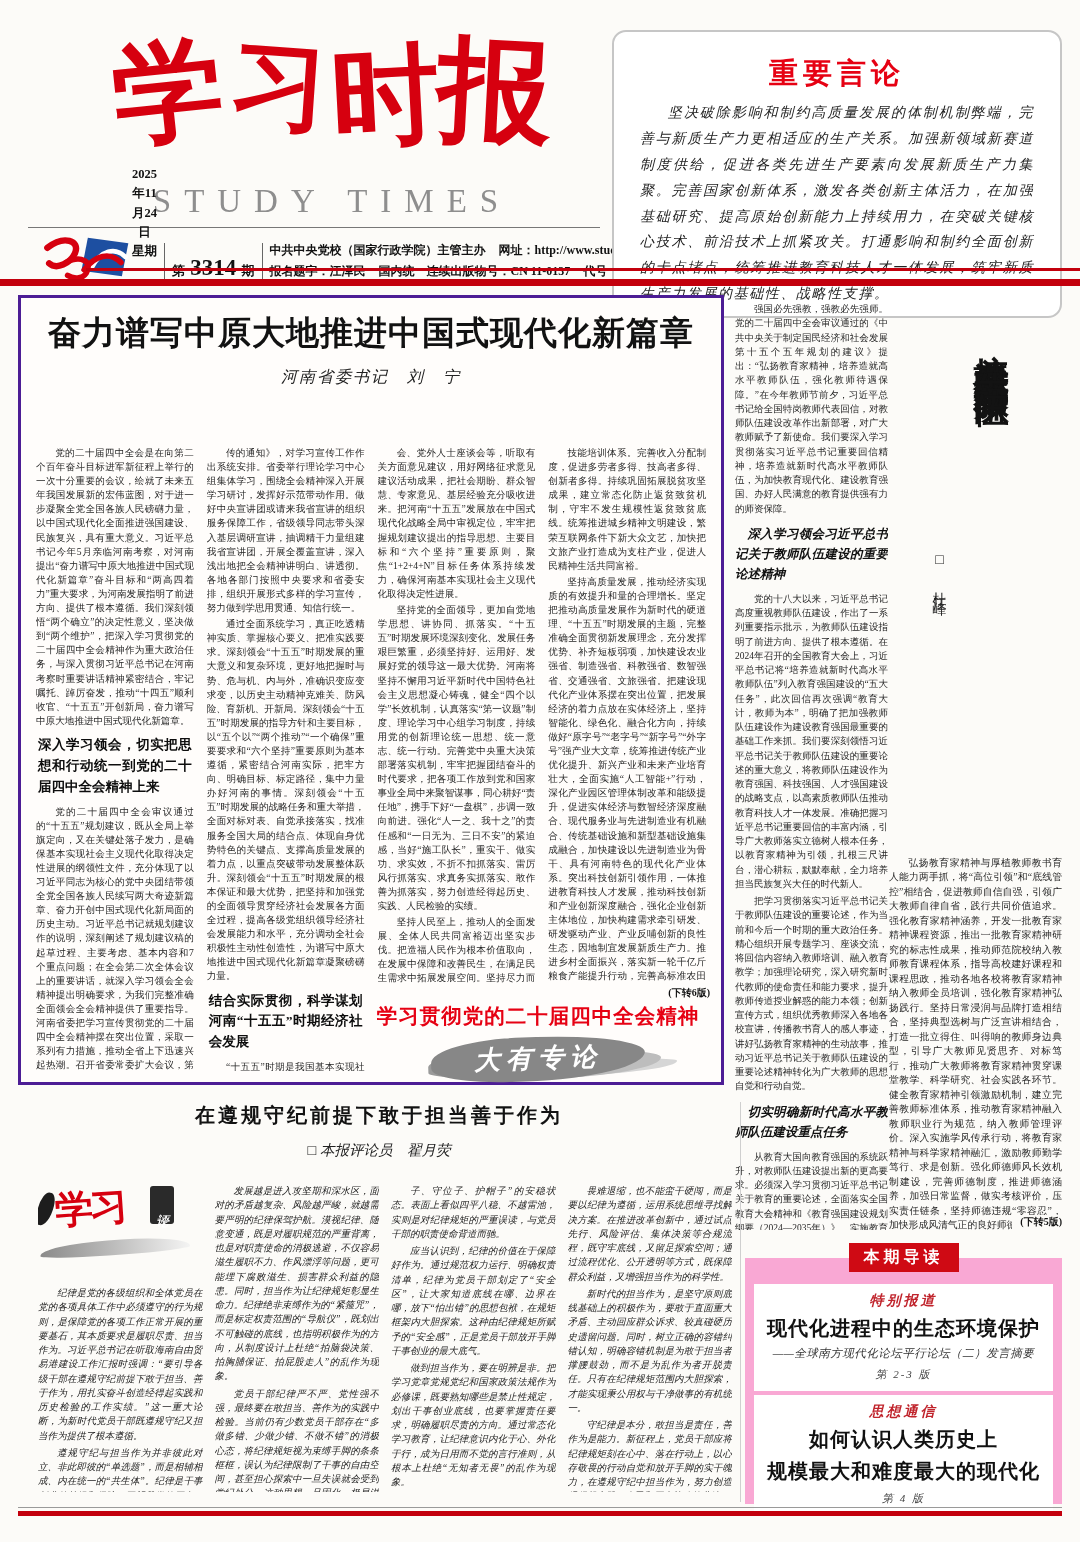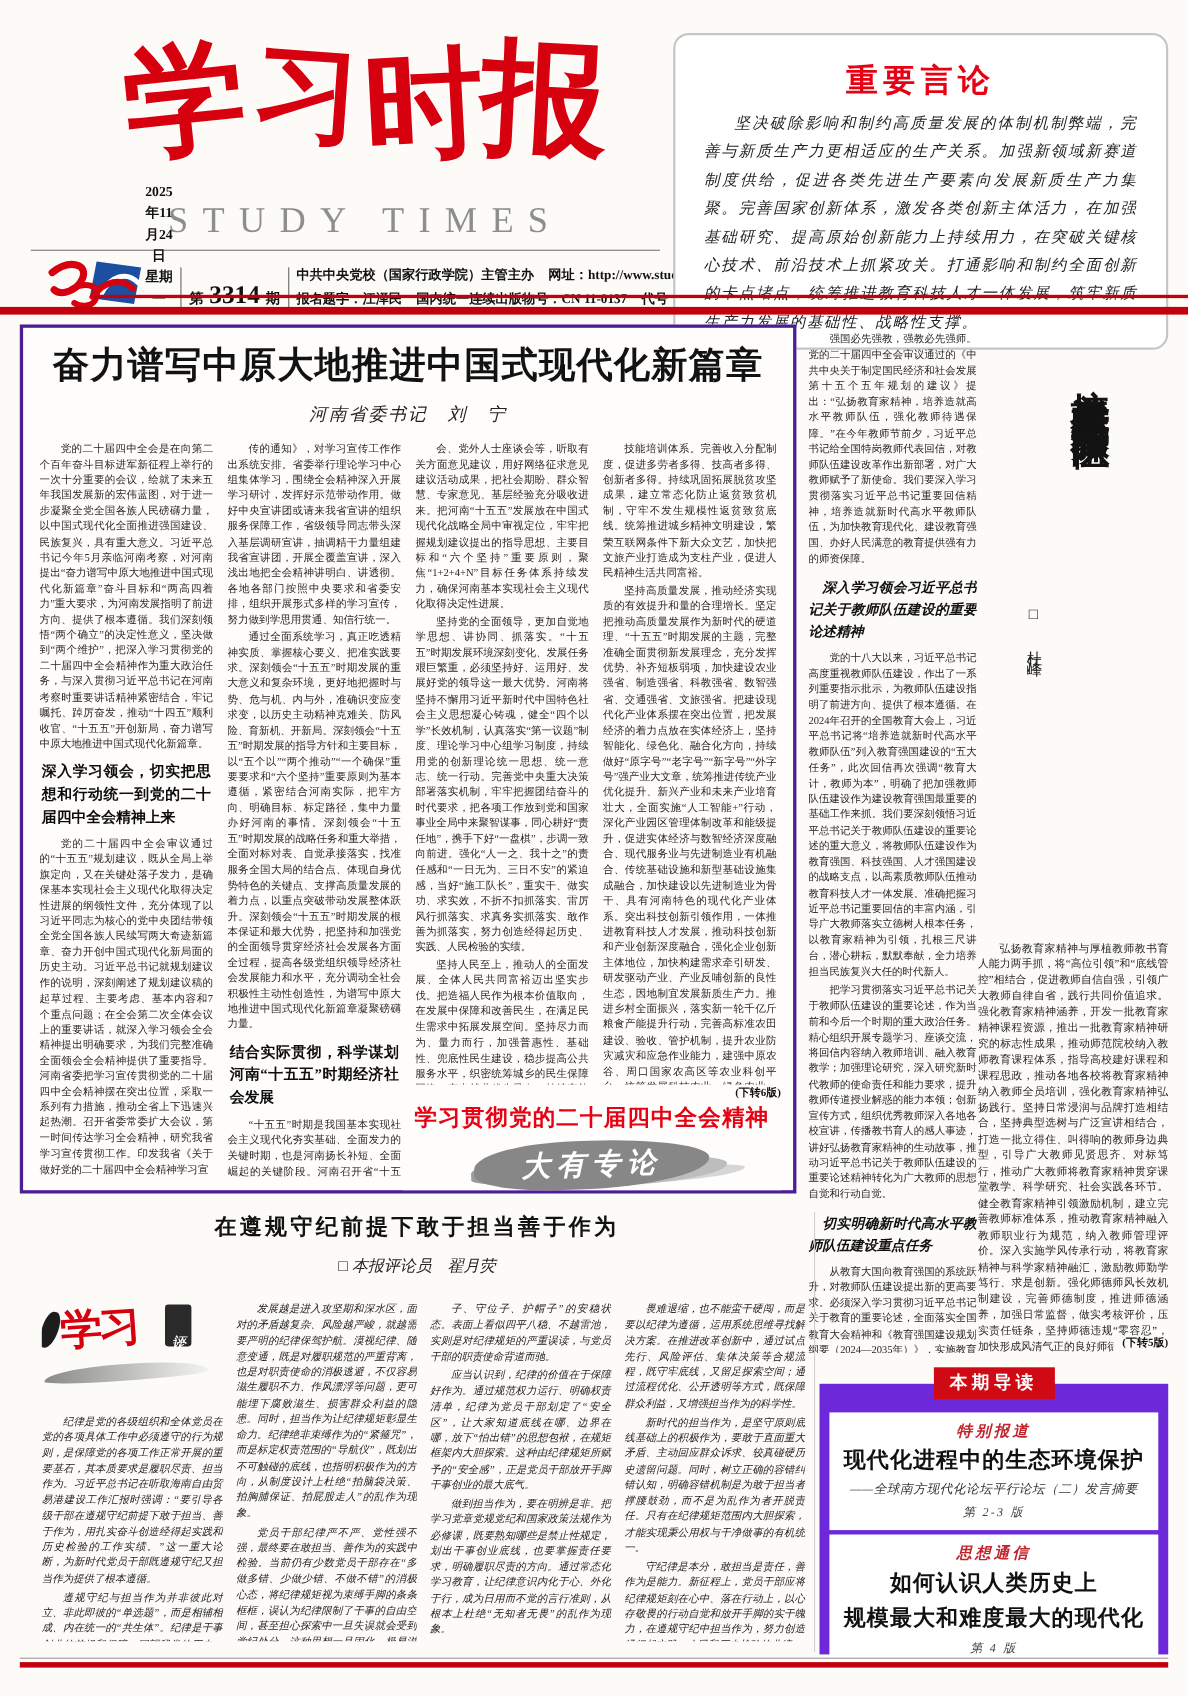--- a/index.html
+++ b/index.html
@@ -32,21 +32,21 @@
                 letter-spacing:1.6px;color:#222;text-align:justify;margin:0;}
   .rule-red-thin{position:absolute;left:86px;top:268px;width:994px;height:3px;background:#c3000d;}
   .rule-red-thick{position:absolute;left:0;top:279px;width:1080px;height:7px;background:#c3000d;}
   
   .main-box{position:absolute;left:18px;top:295px;width:706px;height:790px;border:3px solid #4c1d95;
             background:#fffdfb;box-sizing:border-box;}
   .main-headline{margin:16px 8px 0;text-align:center;font-size:33px;font-weight:900;
                  letter-spacing:1px;color:#121212;line-height:1.2;}
   .main-byline{text-align:center;font-size:16px;font-style:italic;margin-top:13px;color:#222;letter-spacing:2px;}
   .cols{position:absolute;left:15px;right:15px;top:104px;bottom:11px;display:flex;gap:13px;}
-  .col{flex:1;overflow:hidden;font-size:9.6px;line-height:1.47;text-align:justify;color:#262626;}
+  .col{flex:1;overflow:hidden;font-size:9.6px;line-height:1.47;text-align:justify;color:#262626;margin-top:44px;}
   .col p{text-indent:2em;margin:0 0 2px;}
   .col h3{font-size:13.5px;font-weight:900;line-height:1.55;margin:7px 2px;color:#0d0d0d;}
   .slogan-wrap{position:absolute;left:345px;top:688px;width:344px;height:96px;background:#fffdfb;z-index:2;}
   .turn-note{display:block;text-align:right;font-size:10px;font-weight:bold;color:#111;margin-bottom:2px;}
   .slogan{color:#e60113;font-weight:900;font-size:20.5px;letter-spacing:1px;text-align:center;
           font-family:"Liberation Sans","DejaVu Sans",sans-serif;white-space:nowrap;}
   .stamp{margin:7px auto 0;width:214px;height:44px;position:relative;transform:rotate(-2deg);}
   .stamp-body{position:absolute;inset:0;background:#878787;border-radius:46% 54% 60% 40%/55% 45% 62% 38%;
               box-shadow:24px 6px 0 -8px #bdbdbd,46px 10px 0 -14px #d6d6d6,-12px 4px 0 -9px #9a9a9a;}
   .stamp span{position:relative;display:block;text-align:center;line-height:44px;color:#fff;
@@ -81,21 +81,21 @@
   .xp-text{position:absolute;left:17px;top:-4px;font-size:38px;font-weight:900;color:#d6000f;
            letter-spacing:-3px;transform:rotate(-4deg);}
   .xp-stamp{position:absolute;left:112px;top:2px;width:24px;height:38px;background:#2a2a2a;color:#fff;
             border-radius:3px;writing-mode:vertical-rl;font-size:13px;font-style:italic;
             text-align:center;line-height:24px;letter-spacing:2px;}
   .xp-brush{position:absolute;left:2px;top:56px;width:150px;height:15px;opacity:.8;
             background:linear-gradient(90deg,#6e6e6e,#a7a7a7 45%,#dedede 85%,#f2f2f2);
             border-radius:50%/80% 80% 30% 30%;transform:rotate(-4deg);}
   
   .vsep{position:absolute;left:740px;top:1102px;width:1px;height:400px;background:#cfcfcf;}
-  .guide{position:absolute;left:745px;top:1258px;width:317px;height:246px;background:#6d28d9;}
+  .guide{position:absolute;left:745px;top:1258px;width:317px;height:246px;background:#f9a8d4;}
   .guide-badge{position:absolute;top:-15px;left:50%;transform:translateX(-50%);background:#cf0a14;
                color:#fff;font-size:16px;font-weight:bold;letter-spacing:4px;padding:4px 15px;
                font-family:"Liberation Sans","DejaVu Sans",sans-serif;white-space:nowrap;}
   .guide-card{background:#fff;margin:0 9px;padding:8px 4px 9px;text-align:center;}
   .guide-card.first{margin-top:26px;margin-bottom:4px;}
   .g-tag{color:#c0242c;font-size:14px;font-weight:bold;font-style:italic;letter-spacing:3px;}
   .g-title{font-size:20px;font-weight:900;margin-top:5px;letter-spacing:1px;color:#111;line-height:1.35;}
   .g-sub{font-size:11.5px;font-style:italic;color:#333;margin-top:4px;letter-spacing:.5px;}
   .g-page{font-size:11px;font-style:italic;color:#444;margin-top:6px;letter-spacing:2px;text-align:center;}
   

